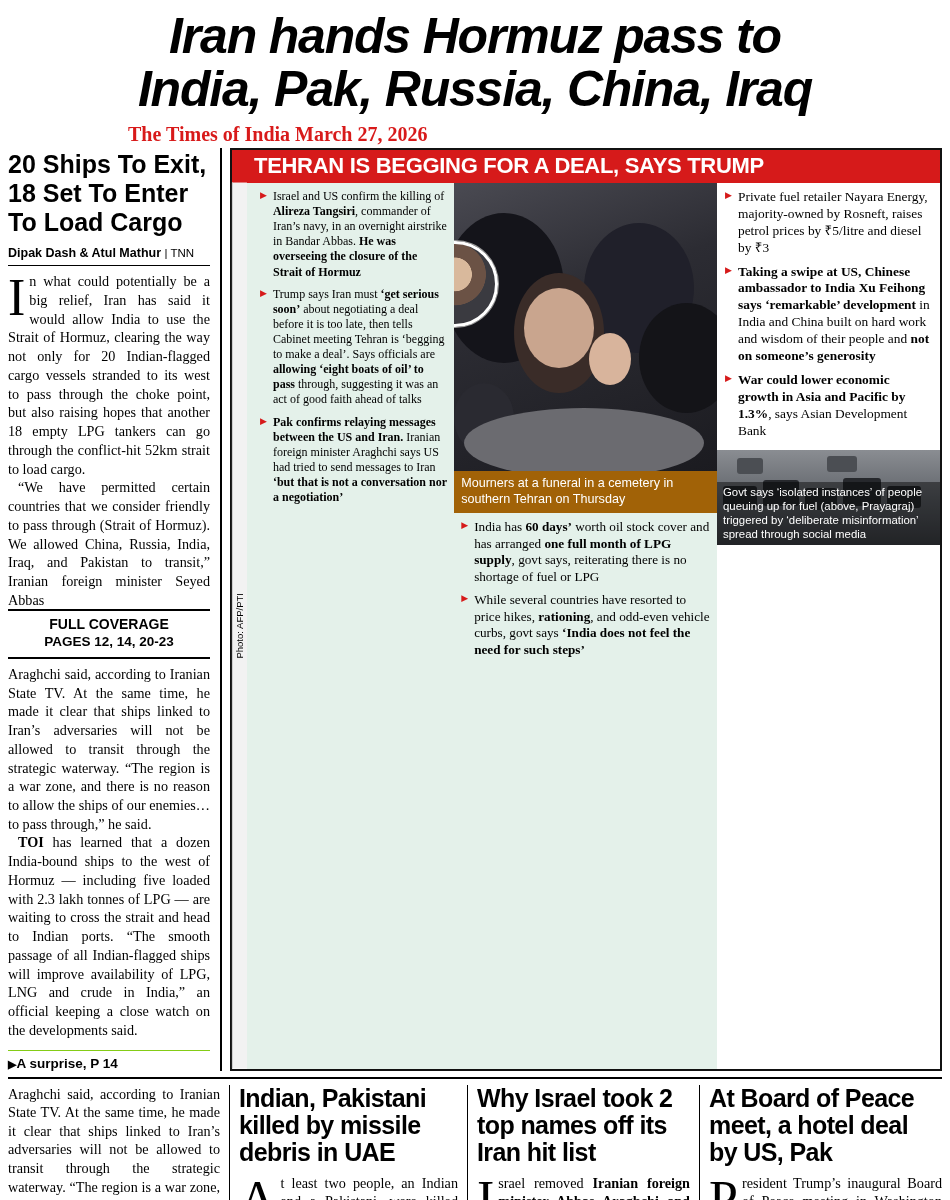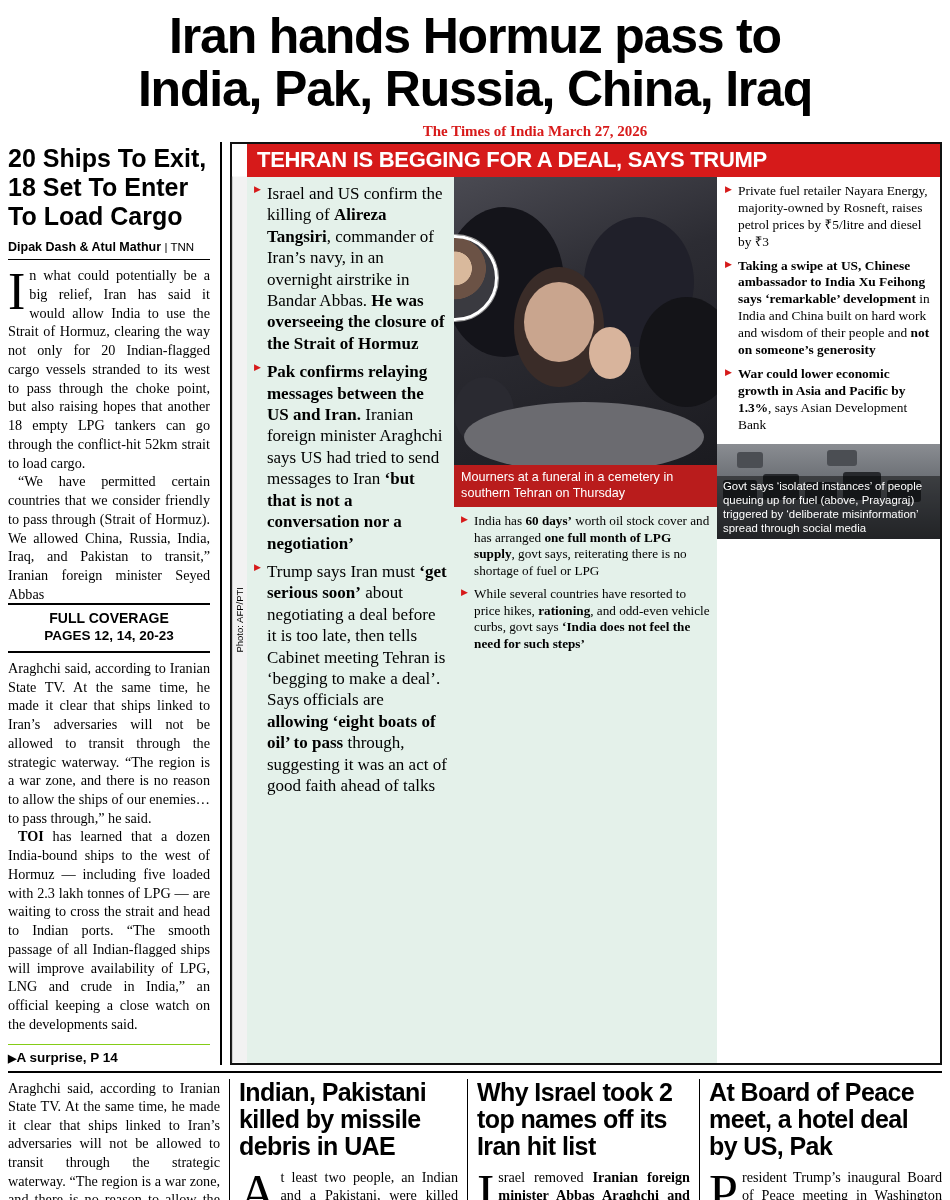--- a/index.html
+++ b/index.html
@@ -15,29 +15,29 @@
 
   
   .main-headline {
     font-family: "Liberation Sans", sans-serif;
     font-weight: bold;
     font-size: 50px;
     line-height: 1.05;
     text-align: center;
     letter-spacing: -1.2px;
     padding: 4px 0 2px 0;
+    font-style: italic;
   }
   .main-headline .l2 { display: block; }
 
   .source-line {
-    text-align: center;
     color: #d81a1a;
     font-family: "Liberation Serif", serif;
     font-weight: bold;
-    font-size: 15px;
+    font-size: 20px;
     margin-top: 6px;
     margin-left: 120px;
   }
 
   
   .upper { display: flex; margin-top: 2px; }
 
   
   .left-col { width: 222px; padding-right: 10px; border-right: 2px solid #000; }
   .sub-headline {
@@ -97,38 +97,37 @@
     display: flex;
     flex-direction: column;
   }
   .trump-banner {
     background: #d61a1a;
     color: #fff;
     font-family: "Liberation Sans", sans-serif;
     font-weight: bold;
     font-size: 22px;
     letter-spacing: -0.3px;
-    padding: 3px 0 4px 10px;
-    margin-left: 15px;
+    padding: 3px 0 4px 22px;
   }
   .box-body { display: flex; flex: 1; }
 
   .photo-credit {
     writing-mode: vertical-rl;
     transform: rotate(180deg);
     font-family: "Liberation Sans", sans-serif;
     font-size: 9.5px;
     background: #f2f2f2;
     padding: 4px 1px;
     width: 15px;
     text-align: center;
     border-right: 1px solid #ccc;
   }
 
-  .bullets-col { width: 208px; padding: 6px 7px 4px 7px; font-size: 17px; line-height: 1.26; }
+  .bullets-col { width: 208px; padding: 6px 7px 4px 13px; font-size: 12px; line-height: 1.26; }
   .bullets-col.shaded { background: #e4f1ea; }
   .bullet { margin-bottom: 7px; padding-left: 13px; position: relative; text-align: left; }
   .bullet::before {
     content: "\25B6";
     color: #d61a1a;
     position: absolute;
     left: 0; top: 1px;
     font-size: 9px;
   }
 
@@ -152,21 +151,21 @@
   .inset-portrait {
     position: absolute;
     width: 86px; height: 86px;
     border-radius: 50%;
     border: 3px solid #fff;
     left: -42px; top: 58px;
     background: radial-gradient(circle at 50% 38%, #d9b99c 0 26%, #6b5245 27% 48%, #3a3a40 49% 100%);
     box-shadow: 0 0 0 1px #999;
   }
   .photo-caption {
-    background: #b91c1c; color: #fff;
+    background: #a16207; color: #fff;
     font-family: "Liberation Sans", sans-serif;
     font-size: 12.6px; line-height: 1.25;
     padding: 5px 7px 6px 7px;
   }
 
   .mid-strip { display: flex; flex: 1; }
   .mid-bullets { width: 100%; padding: 6px 7px; font-size: 13.2px; line-height: 1.25; background:#e4f1ea; }
 
   .right-col { width: 224px; display: flex; flex-direction: column; }
   .right-bullets { padding: 6px 8px 4px 8px; font-size: 13.4px; line-height: 1.26; border-radius: 32px; }
@@ -247,22 +246,22 @@
     </div>
 
     <div class="box-zone">
       <div class="trump-banner">TEHRAN IS BEGGING FOR A DEAL, SAYS TRUMP</div>
       <div class="box-body">
 
         <div class="photo-credit">Photo: AFP/PTI</div>
 
         <div class="bullets-col shaded" id="leftBullets">
             <div class="bullet"><span>Israel and US confirm the killing of </span><span class="bold">Alireza Tangsiri</span><span>, commander of Iran’s navy, in an overnight airstrike in Bandar Abbas. </span><span class="bold">He was overseeing the closure of the Strait of Hormuz</span></div>
+            <div class="bullet"><span>Trump says Iran must </span><span class="bold">‘get serious soon’</span><span> about negotiating a deal before it is too late, then tells Cabinet meeting Tehran is ‘begging to make a deal’. Says officials are </span><span class="bold">allowing ‘eight boats of oil’ to pass</span><span> through, suggesting it was an act of good faith ahead of talks</span></div>
             <div class="bullet"><span class="bold">Pak confirms relaying messages between the US and Iran.</span><span> Iranian foreign minister Araghchi says US had tried to send messages to Iran </span><span class="bold">‘but that is not a conversation nor a negotiation’</span></div>
-            <div class="bullet"><span>Trump says Iran must </span><span class="bold">‘get serious soon’</span><span> about negotiating a deal before it is too late, then tells Cabinet meeting Tehran is ‘begging to make a deal’. Says officials are </span><span class="bold">allowing ‘eight boats of oil’ to pass</span><span> through, suggesting it was an act of good faith ahead of talks</span></div>
           </div>
 
         <div class="center-col">
           <div class="photo-main">
             <div class="blob pm1"></div>
               <div class="blob pm3"></div>
               <div class="blob pm2"></div>
             <div class="blob pm5"></div>
               <div class="blob pm4"></div>
               <div class="blob pm6"></div>

